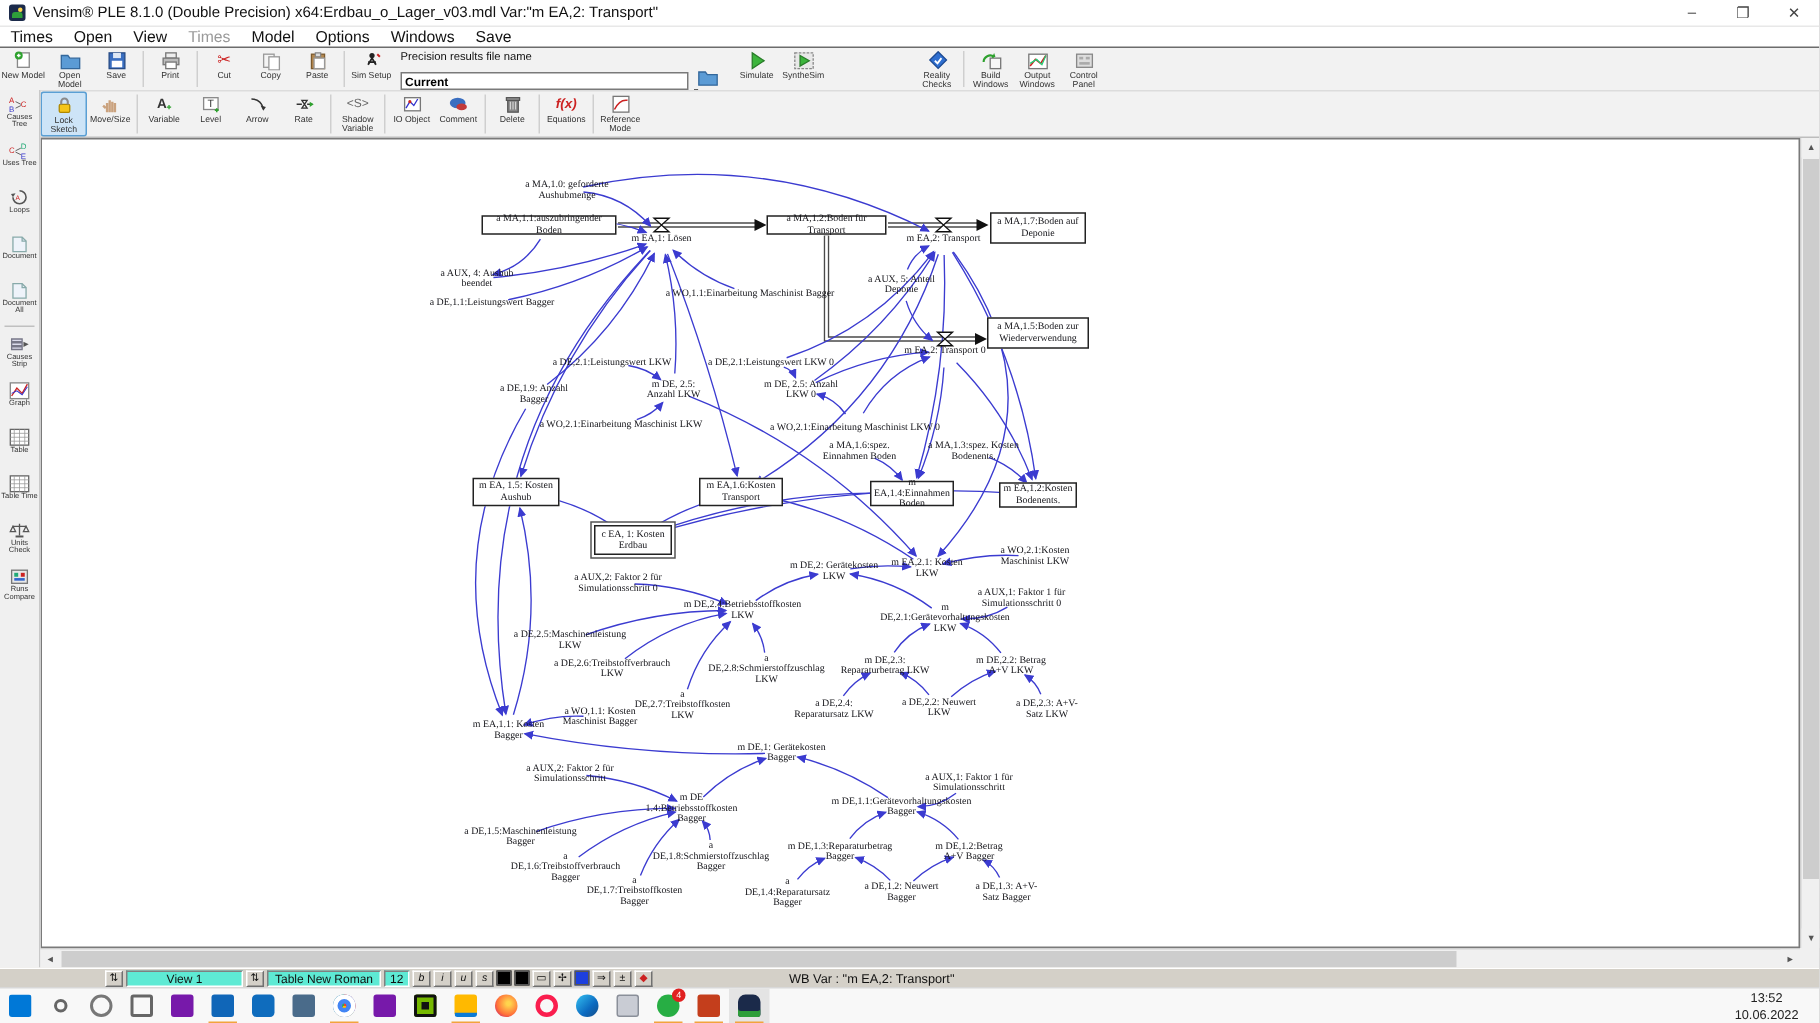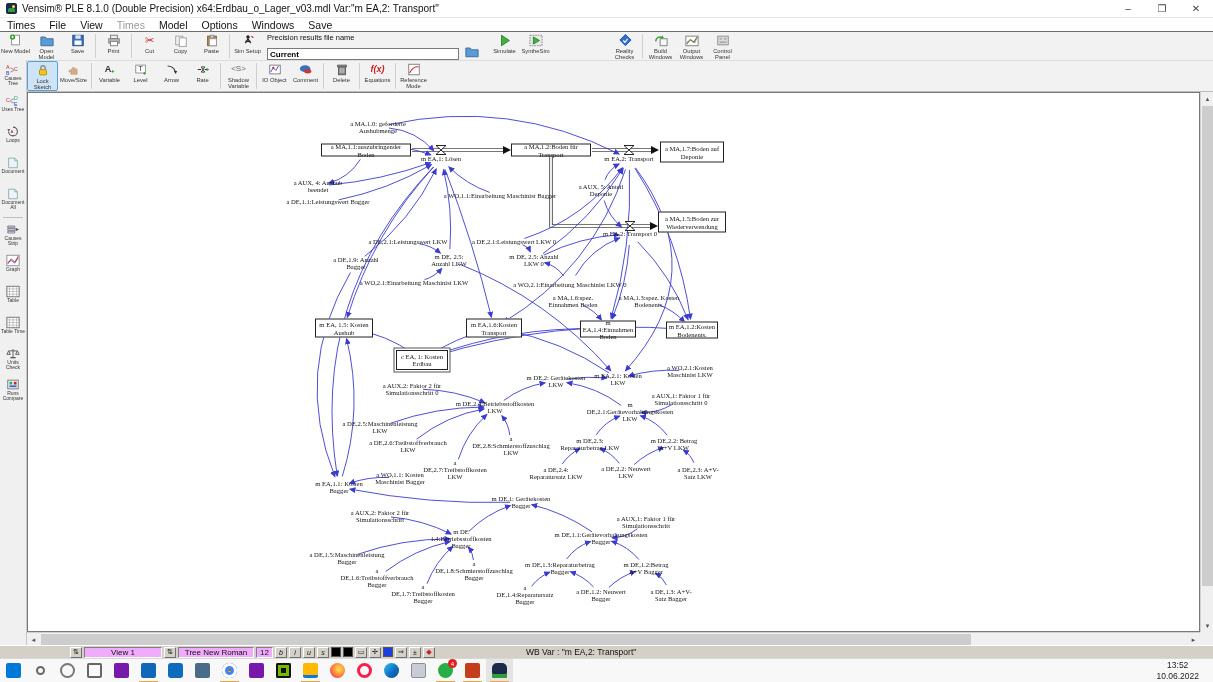--- a/index.html
+++ b/index.html
@@ -49,21 +49,21 @@
   .vscroll{position:absolute;left:1200px;top:92px;width:13px;height:540px;background:#f0f0f0;
     border-left:1px solid #d0d0d0;}
   .vthumb{position:absolute;left:1px;top:14px;width:11px;height:480px;background:#cdcdcd;}
   .sarrow{position:absolute;width:13px;height:13px;display:flex;align-items:center;justify-content:center;
     font-size:6px;color:#555;background:#f0f0f0;}
   .hscroll{position:absolute;left:27px;top:632px;width:1173px;height:13px;background:#f0f0f0;border-top:1px solid #d0d0d0;}
   .hthumb{position:absolute;left:14px;top:1px;width:930px;height:11px;background:#cdcdcd;}
   
   .statusbar{position:absolute;left:0;top:645px;width:1213px;height:13px;background:#d4d0c8;
     display:flex;align-items:center;font-size:8px;border-top:1px solid #fff;}
-  .sfield{height:11px;background:#f0abfc;border:1px solid #808080;border-right-color:#fff;border-bottom-color:#fff;
+  .sfield{height:11px;background:#5eead4;border:1px solid #808080;border-right-color:#fff;border-bottom-color:#fff;
     display:flex;align-items:center;justify-content:center;margin:12px 1px;overflow:hidden;}
   .sbtn{width:12px;height:11px;background:#d4d0c8;border:1px solid #fff;border-right-color:#707070;
     border-bottom-color:#707070;display:flex;align-items:center;justify-content:center;font-size:7px;margin:0 1px;}
   .swatch{width:10px;height:10px;border:1px solid #555;margin:0 1px;}
   .wbvar{margin-left:90px;font-size:8.5px;}
   
   .taskbar{position:absolute;left:0;top:658px;width:1213px;height:24px;background:#f8f8f8;
     border-top:1px solid #d8d8d8;display:flex;align-items:center;}
   .tkitem{width:27px;height:24px;display:flex;align-items:center;justify-content:center;position:relative;}
   .tkitem.active:after{content:"";position:absolute;left:4px;bottom:0;width:19px;height:2px;background:#f2a33c;}
@@ -241,21 +241,21 @@
     <div class="title-text">Vensim® PLE 8.1.0 (Double Precision) x64:Erdbau_o_Lager_v03.mdl Var:"m EA,2: Transport"</div>
     <div class="winbtns">
       <div class="winbtn">–</div>
       <div class="winbtn">❐</div>
       <div class="winbtn">✕</div>
     </div>
   </div>
 
   <div class="menubar" id="menubar">
       <div class="menu-item ">Times</div>
-      <div class="menu-item ">File</div>
+      <div class="menu-item ">Open</div>
       <div class="menu-item ">View</div>
       <div class="menu-item disabled">Times</div>
       <div class="menu-item ">Model</div>
       <div class="menu-item ">Options</div>
       <div class="menu-item ">Windows</div>
       <div class="menu-item ">Save</div>
     </div>
 
   <div class="toolbar1" id="toolbar1">
       <div class="tbtn  ">
@@ -640,21 +640,21 @@
   <div class="hscroll">
     <div class="sarrow" style="left:0;top:0;">◄</div>
     <div class="hthumb"></div>
     <div class="sarrow" style="left:1160px;top:0;">►</div>
   </div>
 
   <div class="statusbar">
     <div class="sbtn" style="margin-left:70px;">⇅</div>
     <div class="sfield" style="width:78px;">View 1</div>
     <div class="sbtn">⇅</div>
-    <div class="sfield" style="width:76px;">Tree New Roman</div>
+    <div class="sfield" style="width:76px;">Table New Roman</div>
     <div class="sfield" style="width:17px;">12</div>
     <div id="stylebtns" style="display:flex;">
         <div class="sbtn" style="font-style:italic;">b</div>
         <div class="sbtn" style="font-style:italic;">i</div>
         <div class="sbtn" style="font-style:italic;">u</div>
         <div class="sbtn" style="font-style:italic;">s</div>
       </div>
     <div class="swatch" style="background:#000;"></div>
     <div class="swatch" style="background:#000;"></div>
     <div class="sbtn">▭</div>

